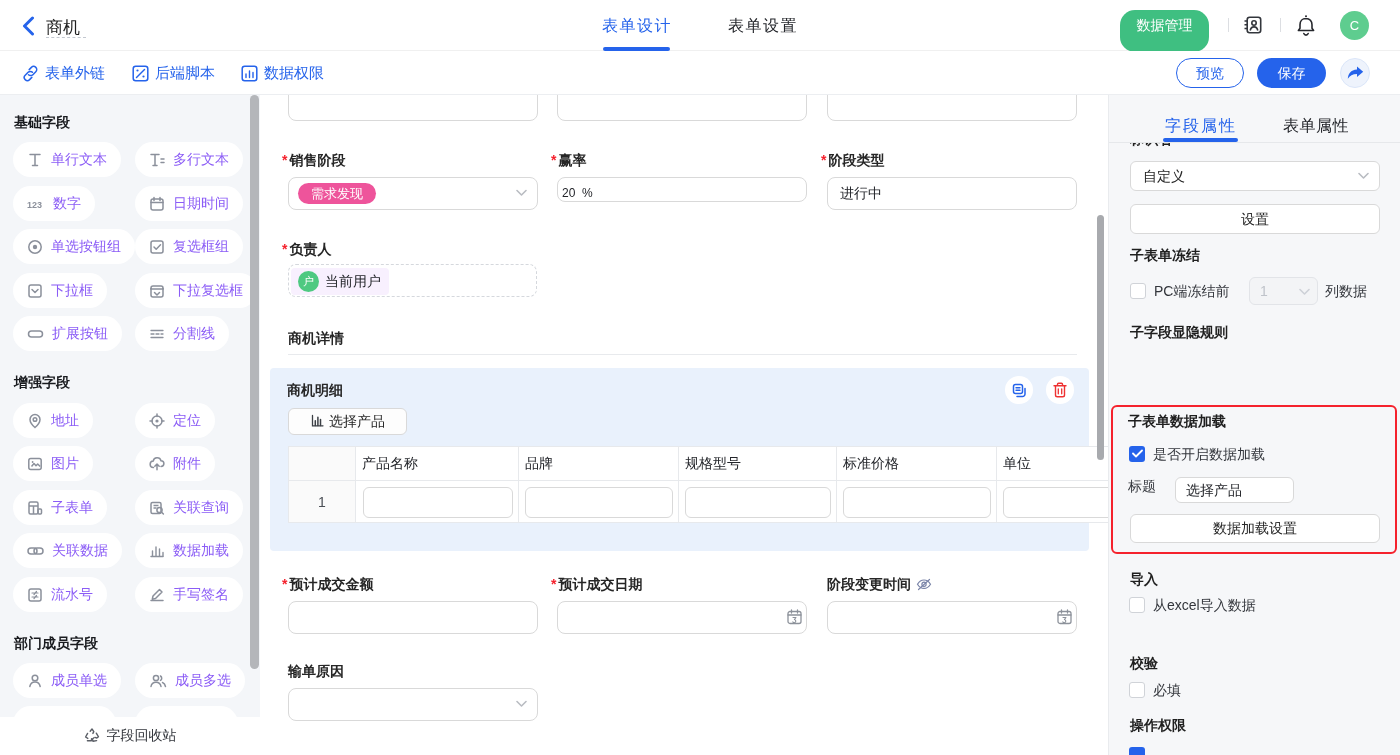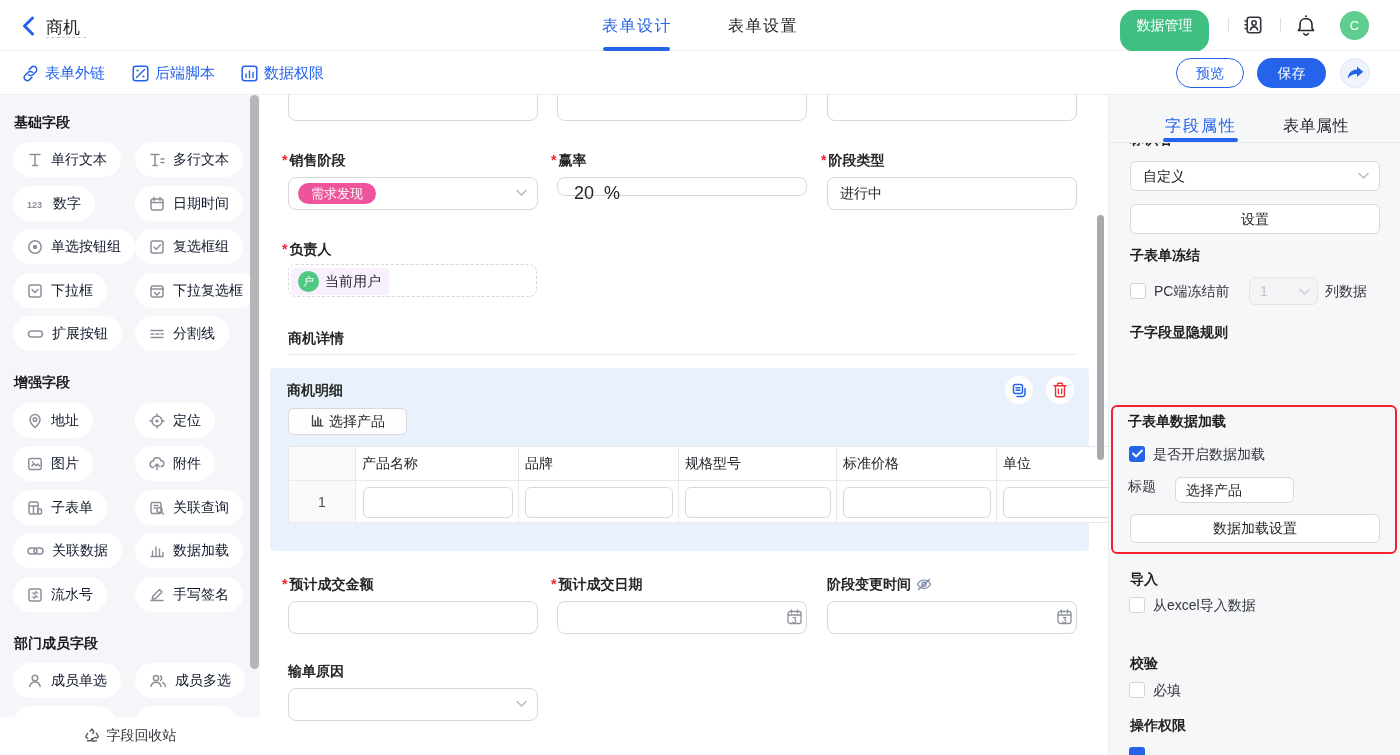--- a/index.html
+++ b/index.html
@@ -8,21 +8,21 @@
 .abs { position:absolute; }
 .bold { font-weight:600; }
 .blue { color:#2563eb; }
 .ast { color:#f5222d; margin-right:2px; }
 .inp { position:absolute; background:#fff; border:1px solid #d9d9d9; border-radius:8px; }
 .lbl { position:absolute; font-weight:600; color:#262626; font-size:14px; }
 .pbtn { position:absolute; background:#fff; border:1px solid #d9d9d9; border-radius:6px; text-align:center; font-size:14px; color:#262626; }
 .ck { position:absolute; width:16px; height:16px; border:1px solid #d0d3d8; border-radius:3px; background:#fff; }
 .ckon { position:absolute; width:16px; height:16px; border-radius:3px; background:#2563eb; }
 .sideh { position:absolute; left:14px; font-weight:700; font-size:14px; color:#191b1f; }
-.pill { position:absolute; height:35px; background:#fff; border-radius:18px; display:flex; align-items:center; padding:0 14px; font-size:14px; color:#0f172a; }
+.pill { position:absolute; height:35px; background:#fff; border-radius:18px; display:flex; align-items:center; padding:0 14px; font-size:14px; color:#8b5cf6; }
 .pill svg { margin-right:8px; flex:none; }
 </style>
 </head>
 <body>
 
 <div class="abs" id="topbar" style="left:0;top:0;width:1400px;height:51px;background:#fff;border-bottom:1px solid #f0f0f0;">
   <svg class="abs" style="left:21px;top:16px;" width="14" height="20" viewBox="0 0 14 20">
       <path d="M11.5 2 L3.5 10 L11.5 18" fill="none" stroke="#2563eb" stroke-width="3" stroke-linecap="round" stroke-linejoin="round"></path>
     </svg>
   <div class="abs" style="left:46px;top:16px;font-size:17px;color:#1f1f1f;">商机</div>
@@ -221,21 +221,21 @@
   <div class="inp" style="left:567px;top:-8px;width:250px;height:34px;"></div>
 
   <div class="lbl" style="left:22px;top:57px;"><span class="ast">*</span>销售阶段</div>
   <div class="lbl" style="left:291px;top:57px;"><span class="ast">*</span>赢率</div>
   <div class="lbl" style="left:561px;top:57px;"><span class="ast">*</span>阶段类型</div>
   <div class="inp" style="left:28px;top:82px;width:250px;height:33px;"></div>
   <div class="abs" style="left:38px;top:88px;height:21px;padding:0 13px;background:#ee549b;border-radius:11px;color:#fff;font-size:13px;line-height:21px;">需求发现</div>
   <svg class="abs" style="left:256px;top:94px;" width="11" height="8" viewBox="0 0 11 8" fill="none" stroke="#b9bcc2" stroke-width="1.6" stroke-linecap="round" stroke-linejoin="round">
       <path d="M1 1.5 L5.5 6 L10 1.5"></path>
     </svg>
-  <div class="inp" style="left:297px;top:82px;width:250px;height:19px;line-height:31px;padding-left:16px;font-size:18px;color:#23252a;">20&nbsp;&nbsp;%</div>
+  <div class="inp" style="left:297px;top:82px;width:250px;height:25px;line-height:31px;padding-left:4px;font-size:12px;color:#23252a;">20&nbsp;&nbsp;%</div>
   <div class="inp" style="left:567px;top:82px;width:250px;height:33px;line-height:31px;padding-left:12px;font-size:14px;color:#23252a;">进行中</div>
 
   <div class="lbl" style="left:22px;top:146px;"><span class="ast">*</span>负责人</div>
   <div class="abs" style="left:28px;top:169px;width:249px;height:33px;border:1px dashed #d5d8dd;border-radius:8px;background:#fff;"></div>
   <div class="abs" style="left:31px;top:173px;width:98px;height:27px;background:#f8f0fe;border-radius:4px;display:flex;align-items:center;padding-left:7px;font-size:14px;color:#23252a;">
     <span style="width:21px;height:21px;border-radius:50%;background:#4ec981;display:inline-flex;align-items:center;justify-content:center;margin-right:6px;color:#fff;font-size:11px;">户</span>当前用户</div>
 
   <div class="lbl" style="left:28px;top:235px;font-weight:700;">商机详情</div>
   <div class="abs" style="left:28px;top:259px;width:789px;height:1px;background:#e8eaed;"></div>
 

